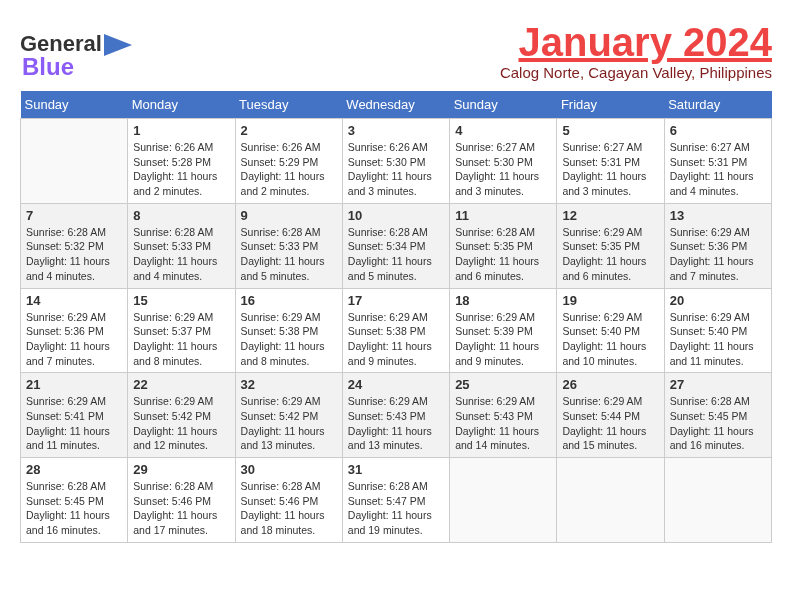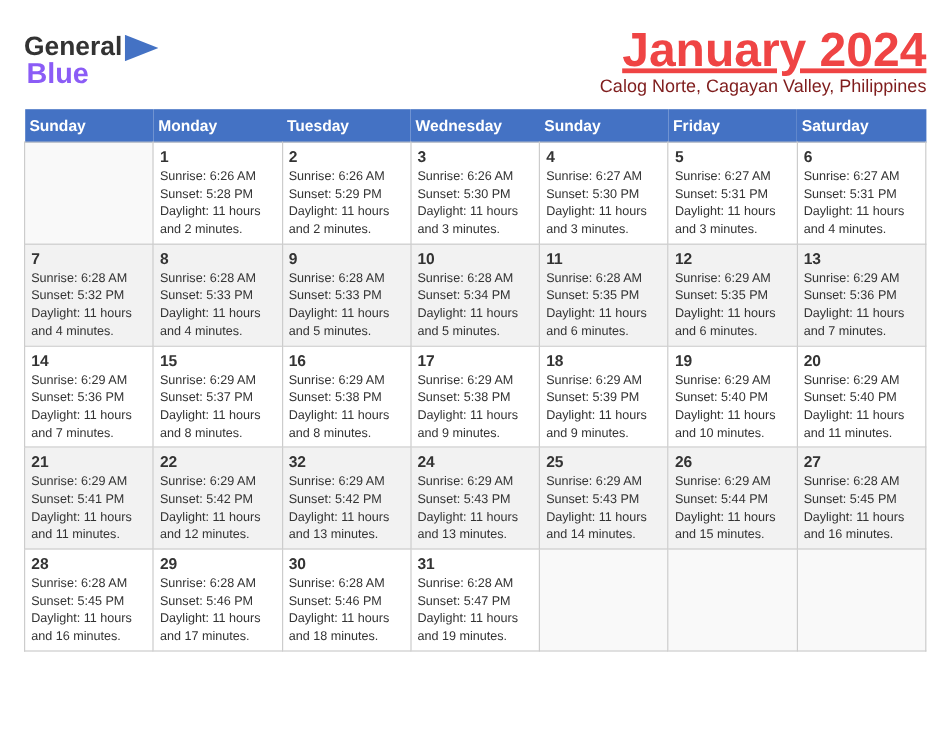--- a/index.html
+++ b/index.html
@@ -6,21 +6,21 @@
     body {
       font-family: Arial, sans-serif;
       background: #fff;
       width: 792px;
       min-height: 612px;
       padding: 20px;
     }
     .header {
       display: flex;
       justify-content: space-between;
-      align-items: center;
+      align-items: flex-end;
       margin-bottom: 10px;
     }
     .logo {
       display: flex;
       flex-direction: column;
       align-items: flex-start;
     }
     .logo-row {
       display: flex;
       align-items: center;
@@ -43,21 +43,21 @@
       width: 100%;
       border-collapse: collapse;
       font-size: 11px;
     }
     thead tr th {
       background-color: #4472c4;
       color: white;
       padding: 6px 4px;
       text-align: left;
       font-size: 13px;
-      font-weight: bold;
+      font-weight: normal;
     }
     tbody tr td {
       border: 1px solid #ccc;
       vertical-align: top;
       padding: 4px 5px;
       min-height: 80px;
       width: 14.28%;
     }
     .day-number {
       font-size: 13px;

